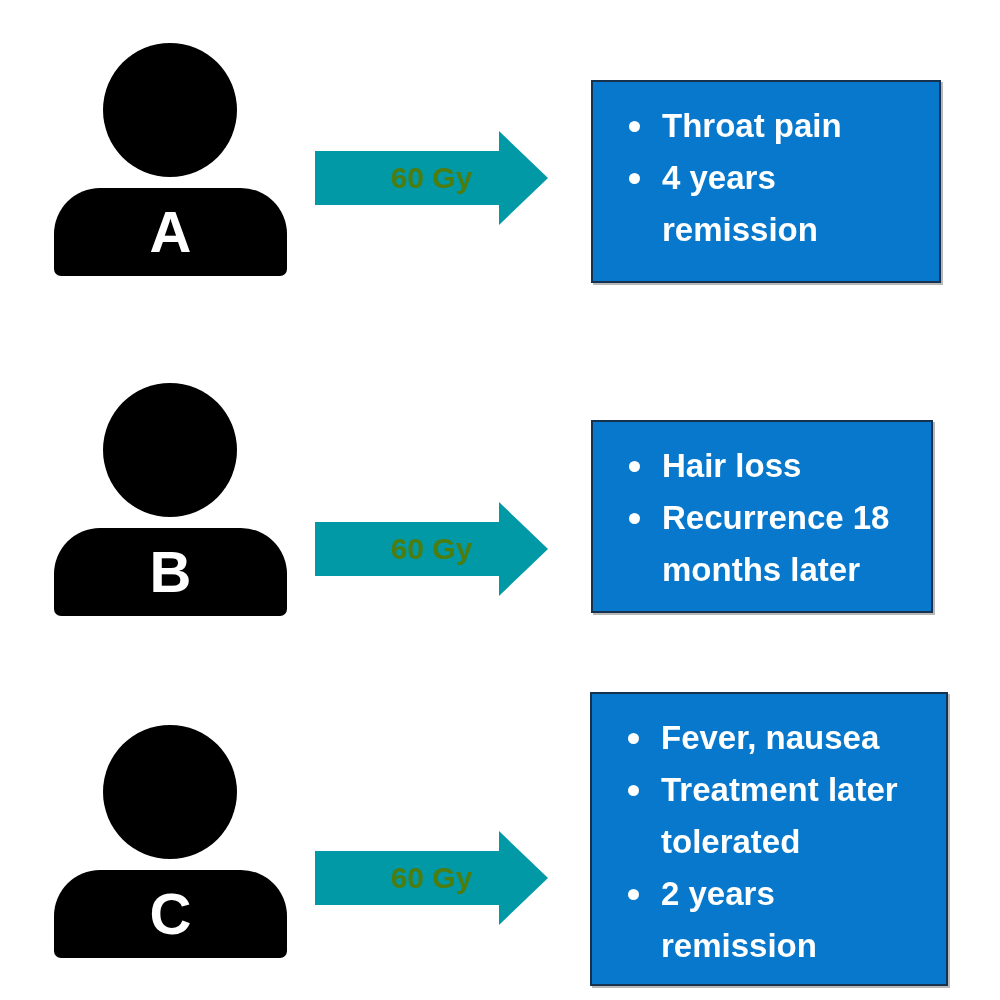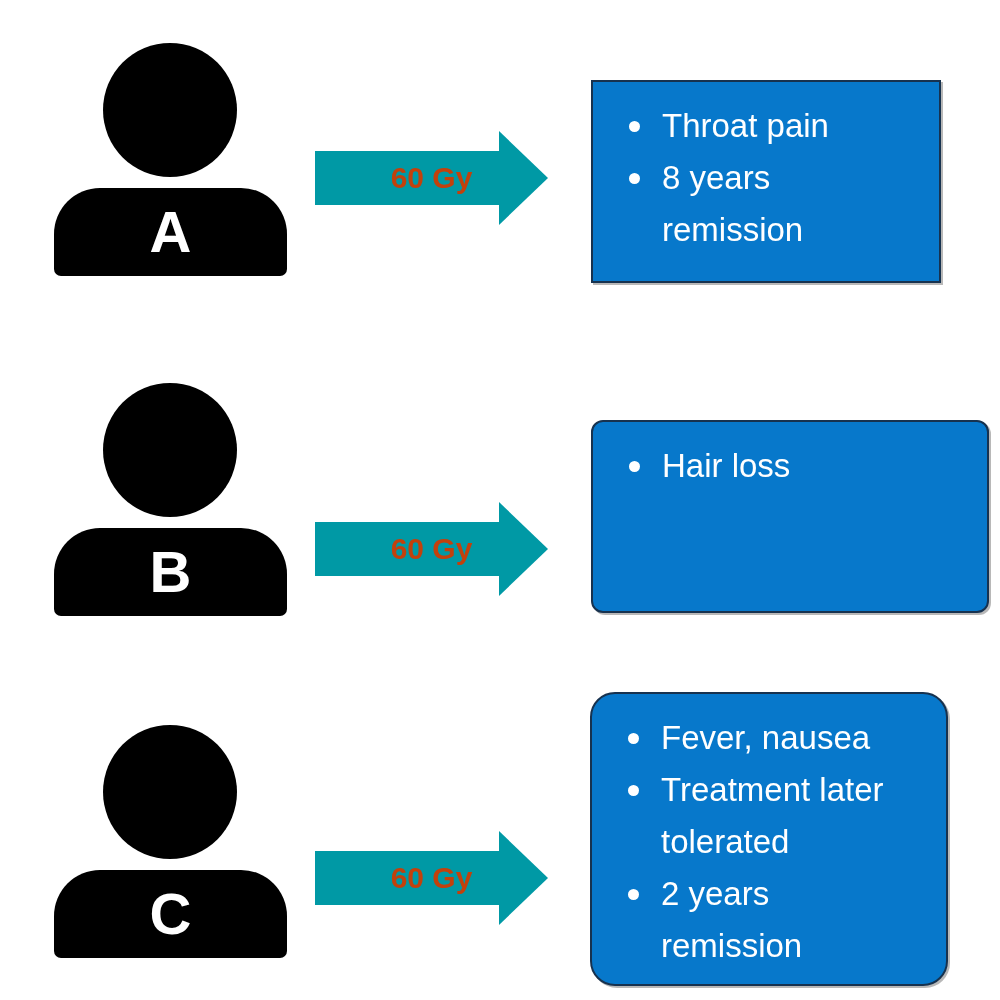--- a/index.html
+++ b/index.html
@@ -49,43 +49,44 @@
     position: absolute; left: 184px; top: 0;
     width: 0; height: 0;
     border-top: 47px solid transparent;
     border-bottom: 47px solid transparent;
     border-left: 49px solid #0099A5;
   }
   .dose-label {
     position: absolute; left: 0; top: 20px;
     width: 233px; height: 54px;
     display: flex; align-items: center; justify-content: center;
-    color: #c2410c; font-size: 30px; font-weight: 700;
+    color: #4d7c0f; font-size: 30px; font-weight: 700;
   }
 
   
   .outcome-box {
     position: absolute; left: 591px;
     box-sizing: border-box;
     background: #0778CB;
     border: 2px solid #17324F;
     box-shadow: 2px 2px 0 rgba(0, 0, 0, 0.28);
     padding: 18px 14px 0 36px;
   }
   .row-a .outcome-box { top: 37px;  width: 350px; height: 203px; }
-  .row-b .outcome-box { top: 37px;  width: 398px; height: 193px; border-radius: 12px; }
-  .row-c .outcome-box { top: -33px; left: 590px; width: 358px; height: 294px; border-radius: 25px; }
+  .row-b .outcome-box { top: 37px;  width: 342px; height: 193px; }
+  .row-c .outcome-box { top: -33px; left: 590px; width: 358px; height: 294px; }
   .outcomes { list-style: none; margin: 0; padding: 0; }
   .outcome {
     position: relative;
     padding-left: 33px;
     color: #ffffff;
     font-size: 33px;
     line-height: 52px;
     white-space: pre-line;
+    font-weight: bold;
   }
   .outcome::before {
     content: "";
     position: absolute; left: 0; top: 21px;
     width: 11px; height: 11px;
     border-radius: 50%;
     background: #ffffff;
   }
 </style>
 </head>
@@ -101,41 +102,43 @@
       </div>
     </div>
     <div class="arrow">
       <div class="arrow-shaft"></div>
       <div class="arrow-tip"></div>
       <span class="dose-label">60 Gy</span>
     </div>
     <div class="outcome-box">
       <ul class="outcomes">
           <li class="outcome">Throat pain</li>
-          <li class="outcome">8 years
+          <li class="outcome">4 years
 remission</li>
         </ul>
     </div>
   </section>
 
   <section class="row row-b">
     <div>
       <div class="person-head"></div>
       <div class="person-torso">
         <span class="person-letter">B</span>
       </div>
     </div>
     <div class="arrow">
       <div class="arrow-shaft"></div>
       <div class="arrow-tip"></div>
       <span class="dose-label">60 Gy</span>
     </div>
     <div class="outcome-box">
       <ul class="outcomes">
           <li class="outcome">Hair loss</li>
+          <li class="outcome">Recurrence 18
+months later</li>
         </ul>
     </div>
   </section>
 
   <section class="row row-c">
     <div>
       <div class="person-head"></div>
       <div class="person-torso">
         <span class="person-letter">C</span>
       </div>

